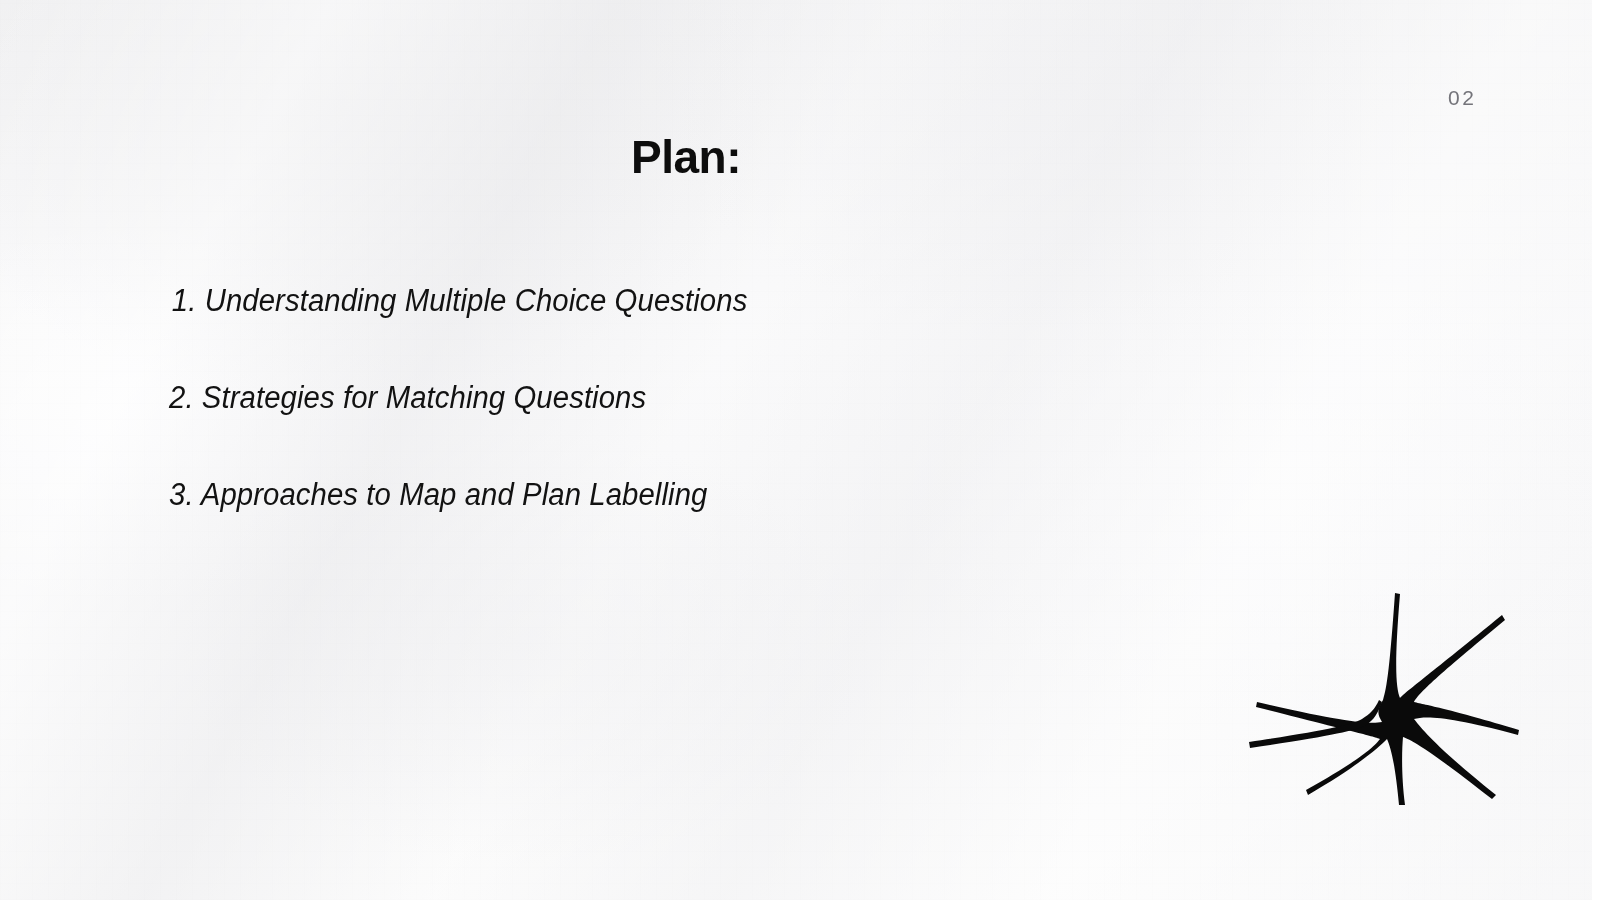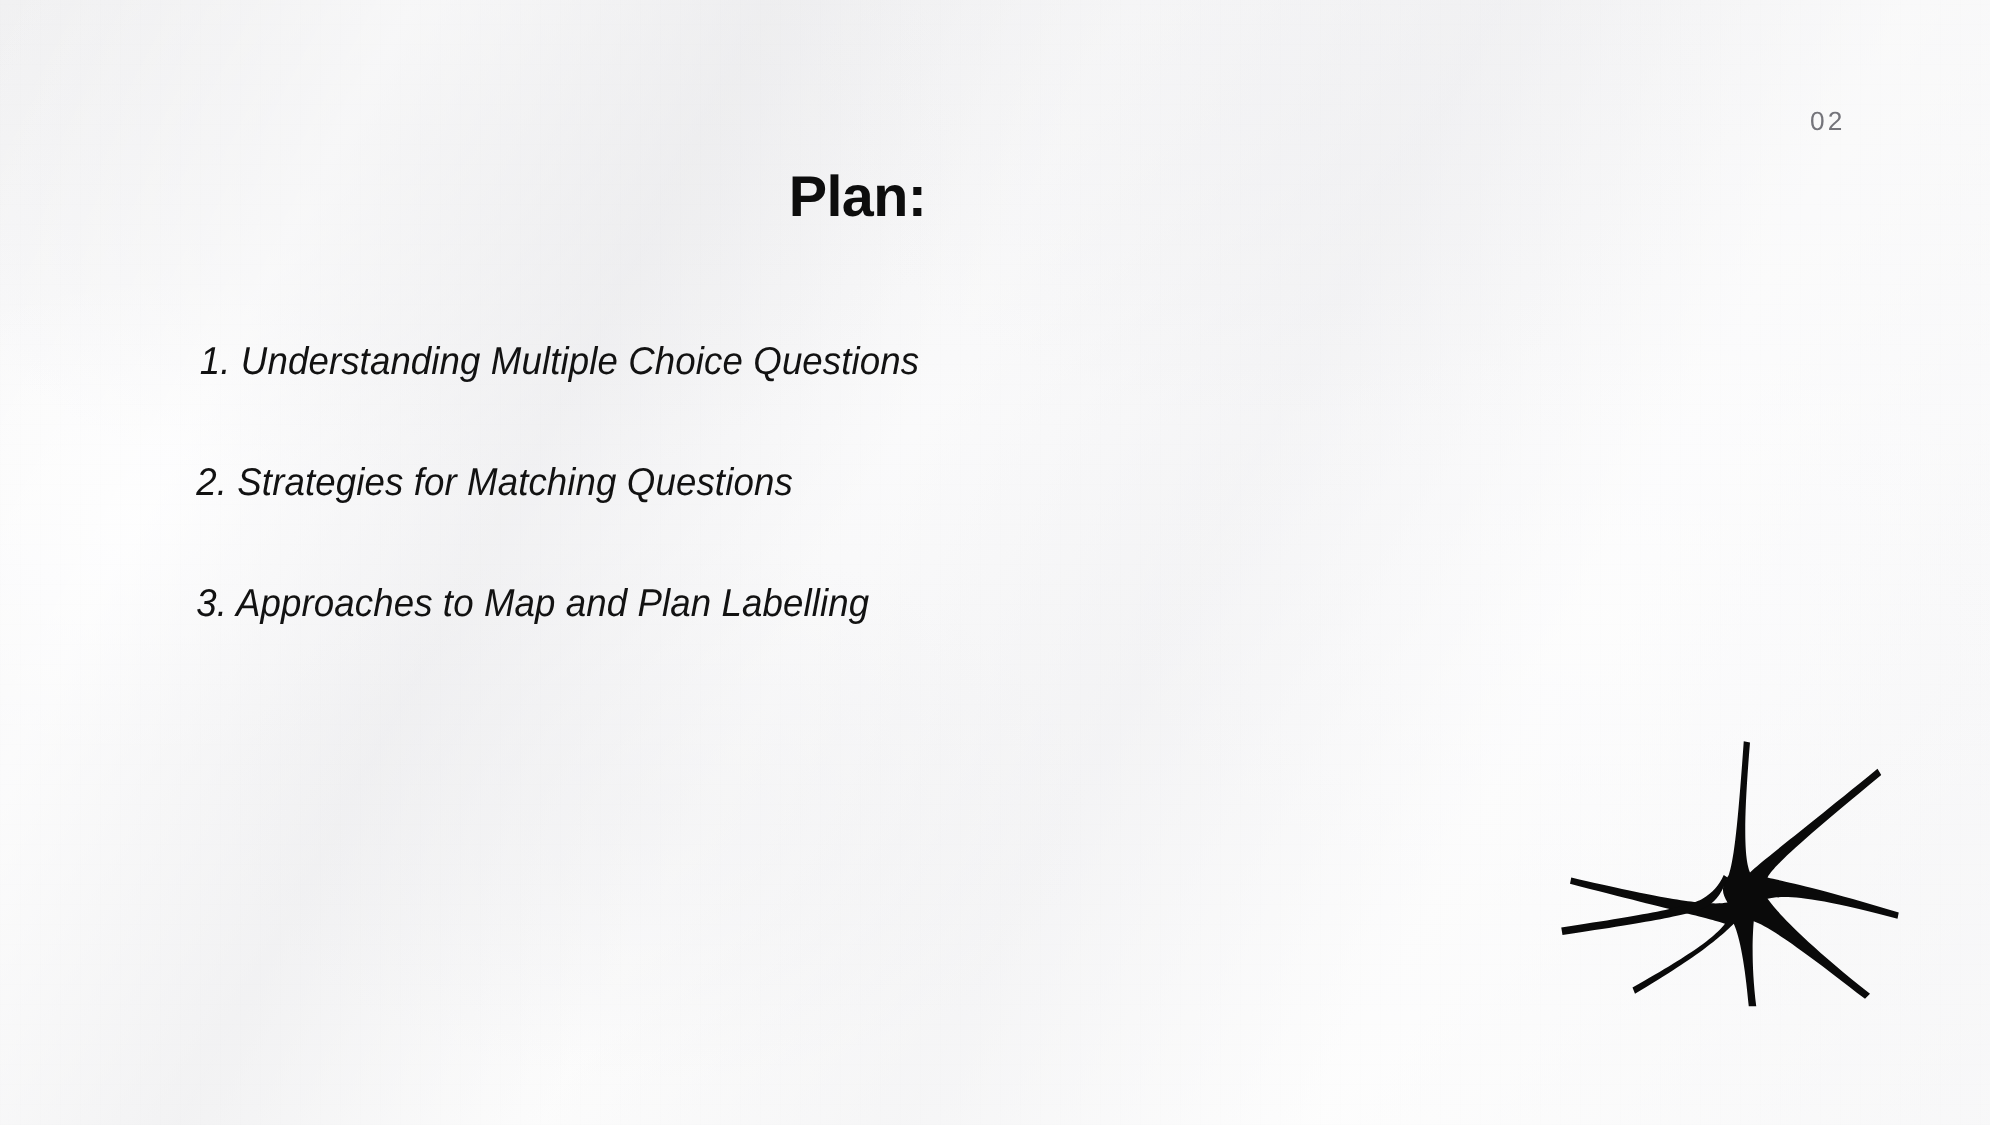--- a/index.html
+++ b/index.html
@@ -68,21 +68,21 @@
     font-weight: 700;
     letter-spacing: -0.5px;
     color: #0d0d0d;
   }
 
   #agenda-list {
     position: absolute;
     left: 157px;
     top: 273px;
     width: 1000px;
-    margin: 0;
+    margin: 12px;
     padding: 0;
     list-style: none;
   }
 
   .agenda-item {
     font-size: 31px;
     font-style: italic;
     font-weight: 400;
     color: #121212;
     line-height: 1;

